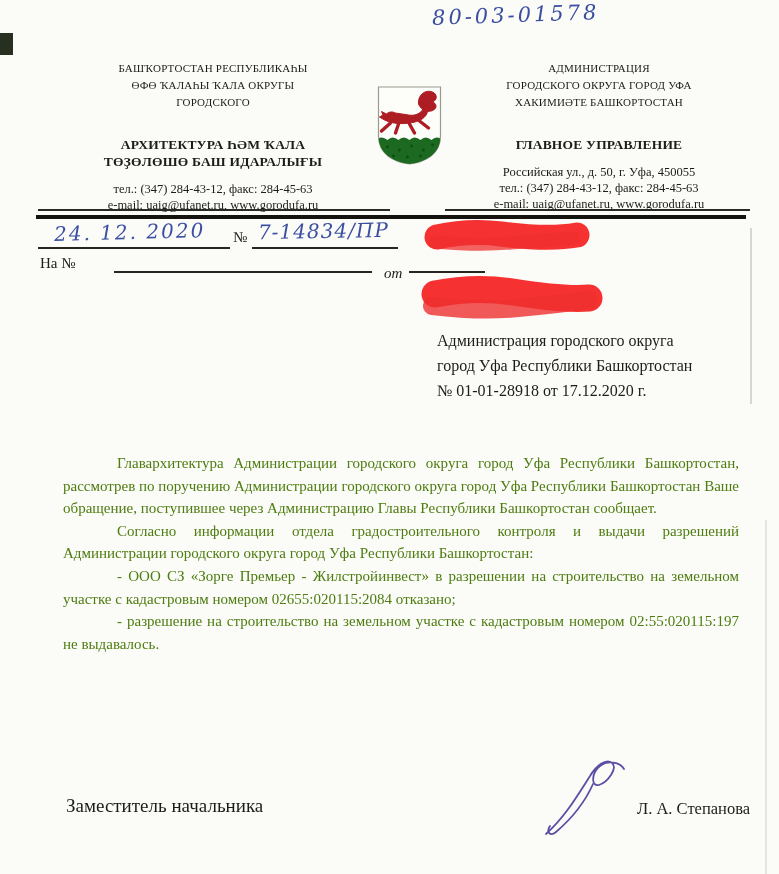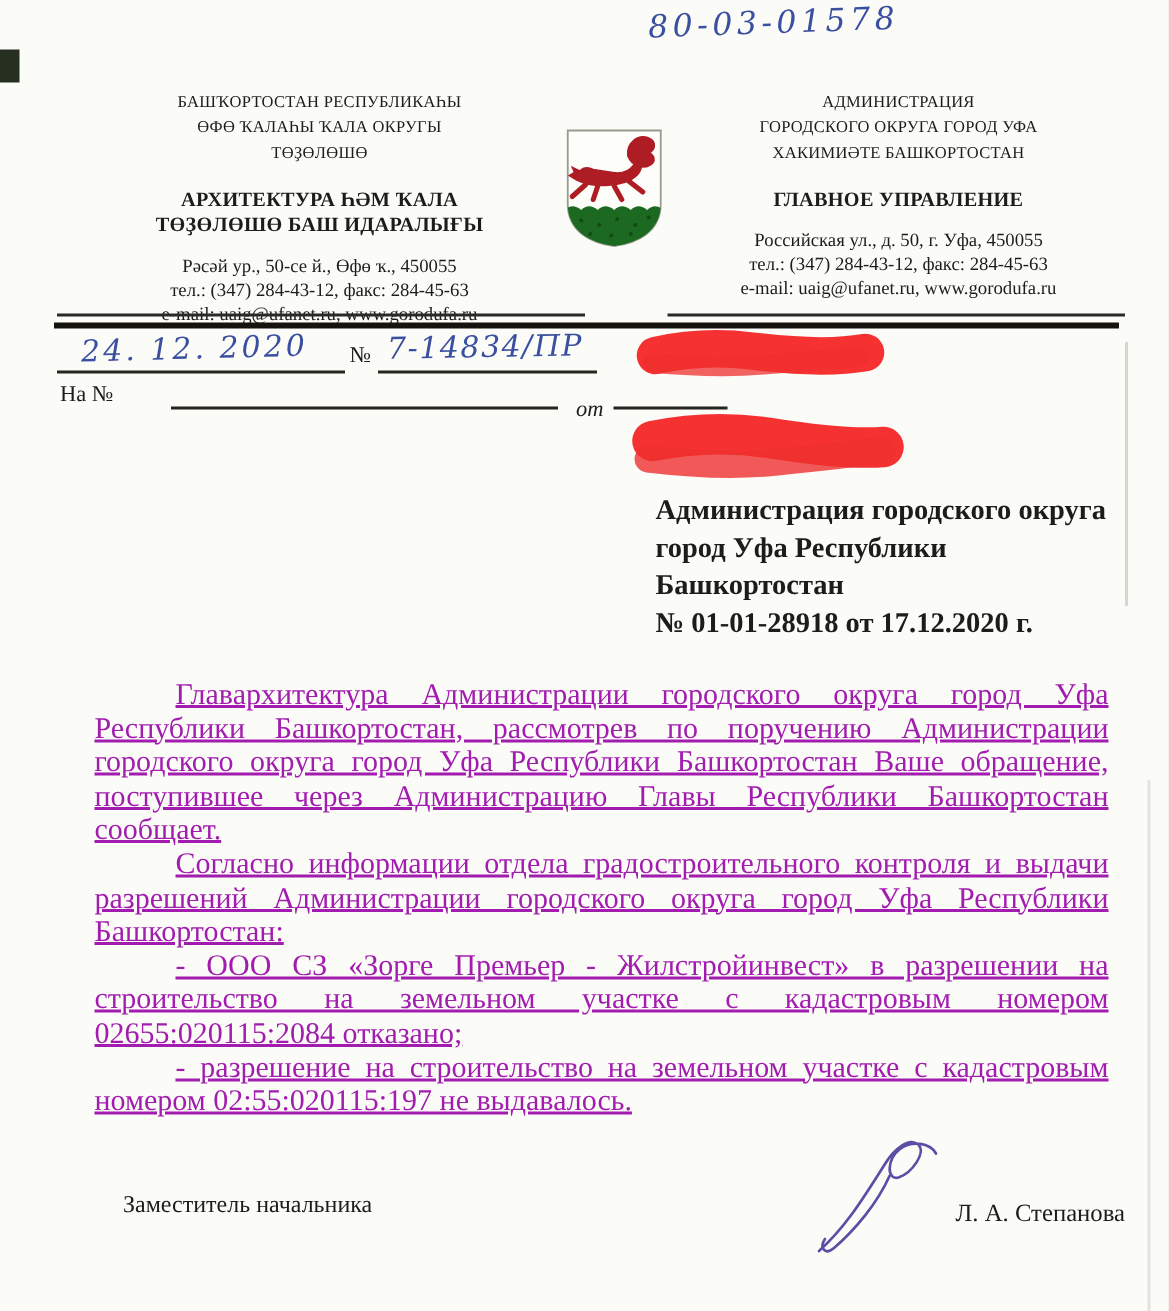--- a/index.html
+++ b/index.html
@@ -7,67 +7,66 @@
     position:relative; width:779px; height:874px; margin:0 auto;
     background:#fbfbf8; overflow:hidden;
     font-family:"Liberation Serif","DejaVu Serif",serif; color:#1c1c1a;
   }
   .abs{position:absolute;}
   
   .hdr{ text-align:center; }
   .org-line{ font-size:11px; line-height:17px; letter-spacing:.2px; }
   .dept-line{ font-size:13.5px; line-height:17px; font-weight:bold; letter-spacing:.2px; }
   .contact-line{ font-size:12.5px; line-height:16px; }
-  .dept-block{ margin-top:13px;text-align:center; }
+  .dept-block{ margin-top:25px;text-align:center; }
   .contact-block{ margin-top:11px; }
   .thin-rule{ height:1.5px; background:#2a2a26; }
   .thick-rule{ height:3.5px; background:#15130d; }
   .uline{ height:1.5px; background:#26261f; }
   
   .handwrite{
     font-family:"DejaVu Serif","Liberation Serif",serif;
     font-style:italic; color:#3b4fa0; white-space:nowrap;
   }
   .hw-top{ font-size:21px; letter-spacing:3px; transform:rotate(-2deg); }
   .hw-date{ font-size:20px; letter-spacing:2px; transform:rotate(-1.5deg); }
   .hw-num{ font-size:20px; letter-spacing:1px; transform:rotate(-1deg); }
   .printed-small{ font-size:15px; color:#1c1c1a; }
   
-  .addressee{ font-size:19px; line-height:25px;font-weight:bold; }
+  .addressee{ font-size:16px; line-height:25px; }
   
-  .body-text{ width:676px; font-size:20px; line-height:22.6px; text-align:justify; color:#a21caf;text-decoration:underline; }
+  .body-text{ width:676px; font-size:15px; line-height:22.6px; text-align:justify; color:#4d7c0f; }
   .body-text p{ margin:0; text-indent:54px; }
   
-  .sig-label{ font-size:16px;margin-left:16px; }
+  .sig-label{ font-size:19px; }
   .sig-name{ font-size:16.5px; }
   
   .scan-square{ background:#262f20; }
   .scan-line{ background:#b9b9af; }
 </style>
 </head>
 <body>
 
 <div class="page">
 
   <div class="abs scan-square" style="left:0;top:33px;width:13px;height:22px;"></div>
   <div class="abs scan-line" style="left:750px;top:228px;width:2px;height:176px;opacity:.55;"></div>
   <div class="abs scan-line" style="left:765px;top:520px;width:2px;height:354px;opacity:.35;"></div>
 
   <div class="abs handwrite hw-top" style="left:432px;top:3px;">80-03-01578</div>
 
   <div class="abs hdr" style="left:36px;top:60px;width:354px;">
     <div class="org-line">БАШҠОРТОСТАН РЕСПУБЛИКАҺЫ</div>
     <div class="org-line">ӨФӨ ҠАЛАҺЫ ҠАЛА ОКРУГЫ</div>
-    <div class="org-line">ТӨҘӨЛӨШӨ</div>
+    <div class="org-line">ГОРОДСКОГО</div>
     <div class="dept-block">
       <div class="dept-line">АРХИТЕКТУРА ҺӘМ ҠАЛА</div>
       <div class="dept-line">ТӨҘӨЛӨШӨ БАШ ИДАРАЛЫҒЫ</div>
     </div>
     <div class="contact-block">
-      <div class="contact-line">Рәсәй ур., 50-се й., Өфө ҡ., 450055</div>
       <div class="contact-line">тел.: (347) 284-43-12, факс: 284-45-63</div>
       <div class="contact-line">e-mail: uaig@ufanet.ru, www.gorodufa.ru</div>
     </div>
   </div>
 
   <div class="abs hdr" style="left:443px;top:60px;width:312px;">
     <div class="org-line">АДМИНИСТРАЦИЯ</div>
     <div class="org-line">ГОРОДСКОГО ОКРУГА ГОРОД УФА</div>
     <div class="org-line">ХАКИМИӘТЕ БАШКОРТОСТАН</div>
     <div class="dept-block">

